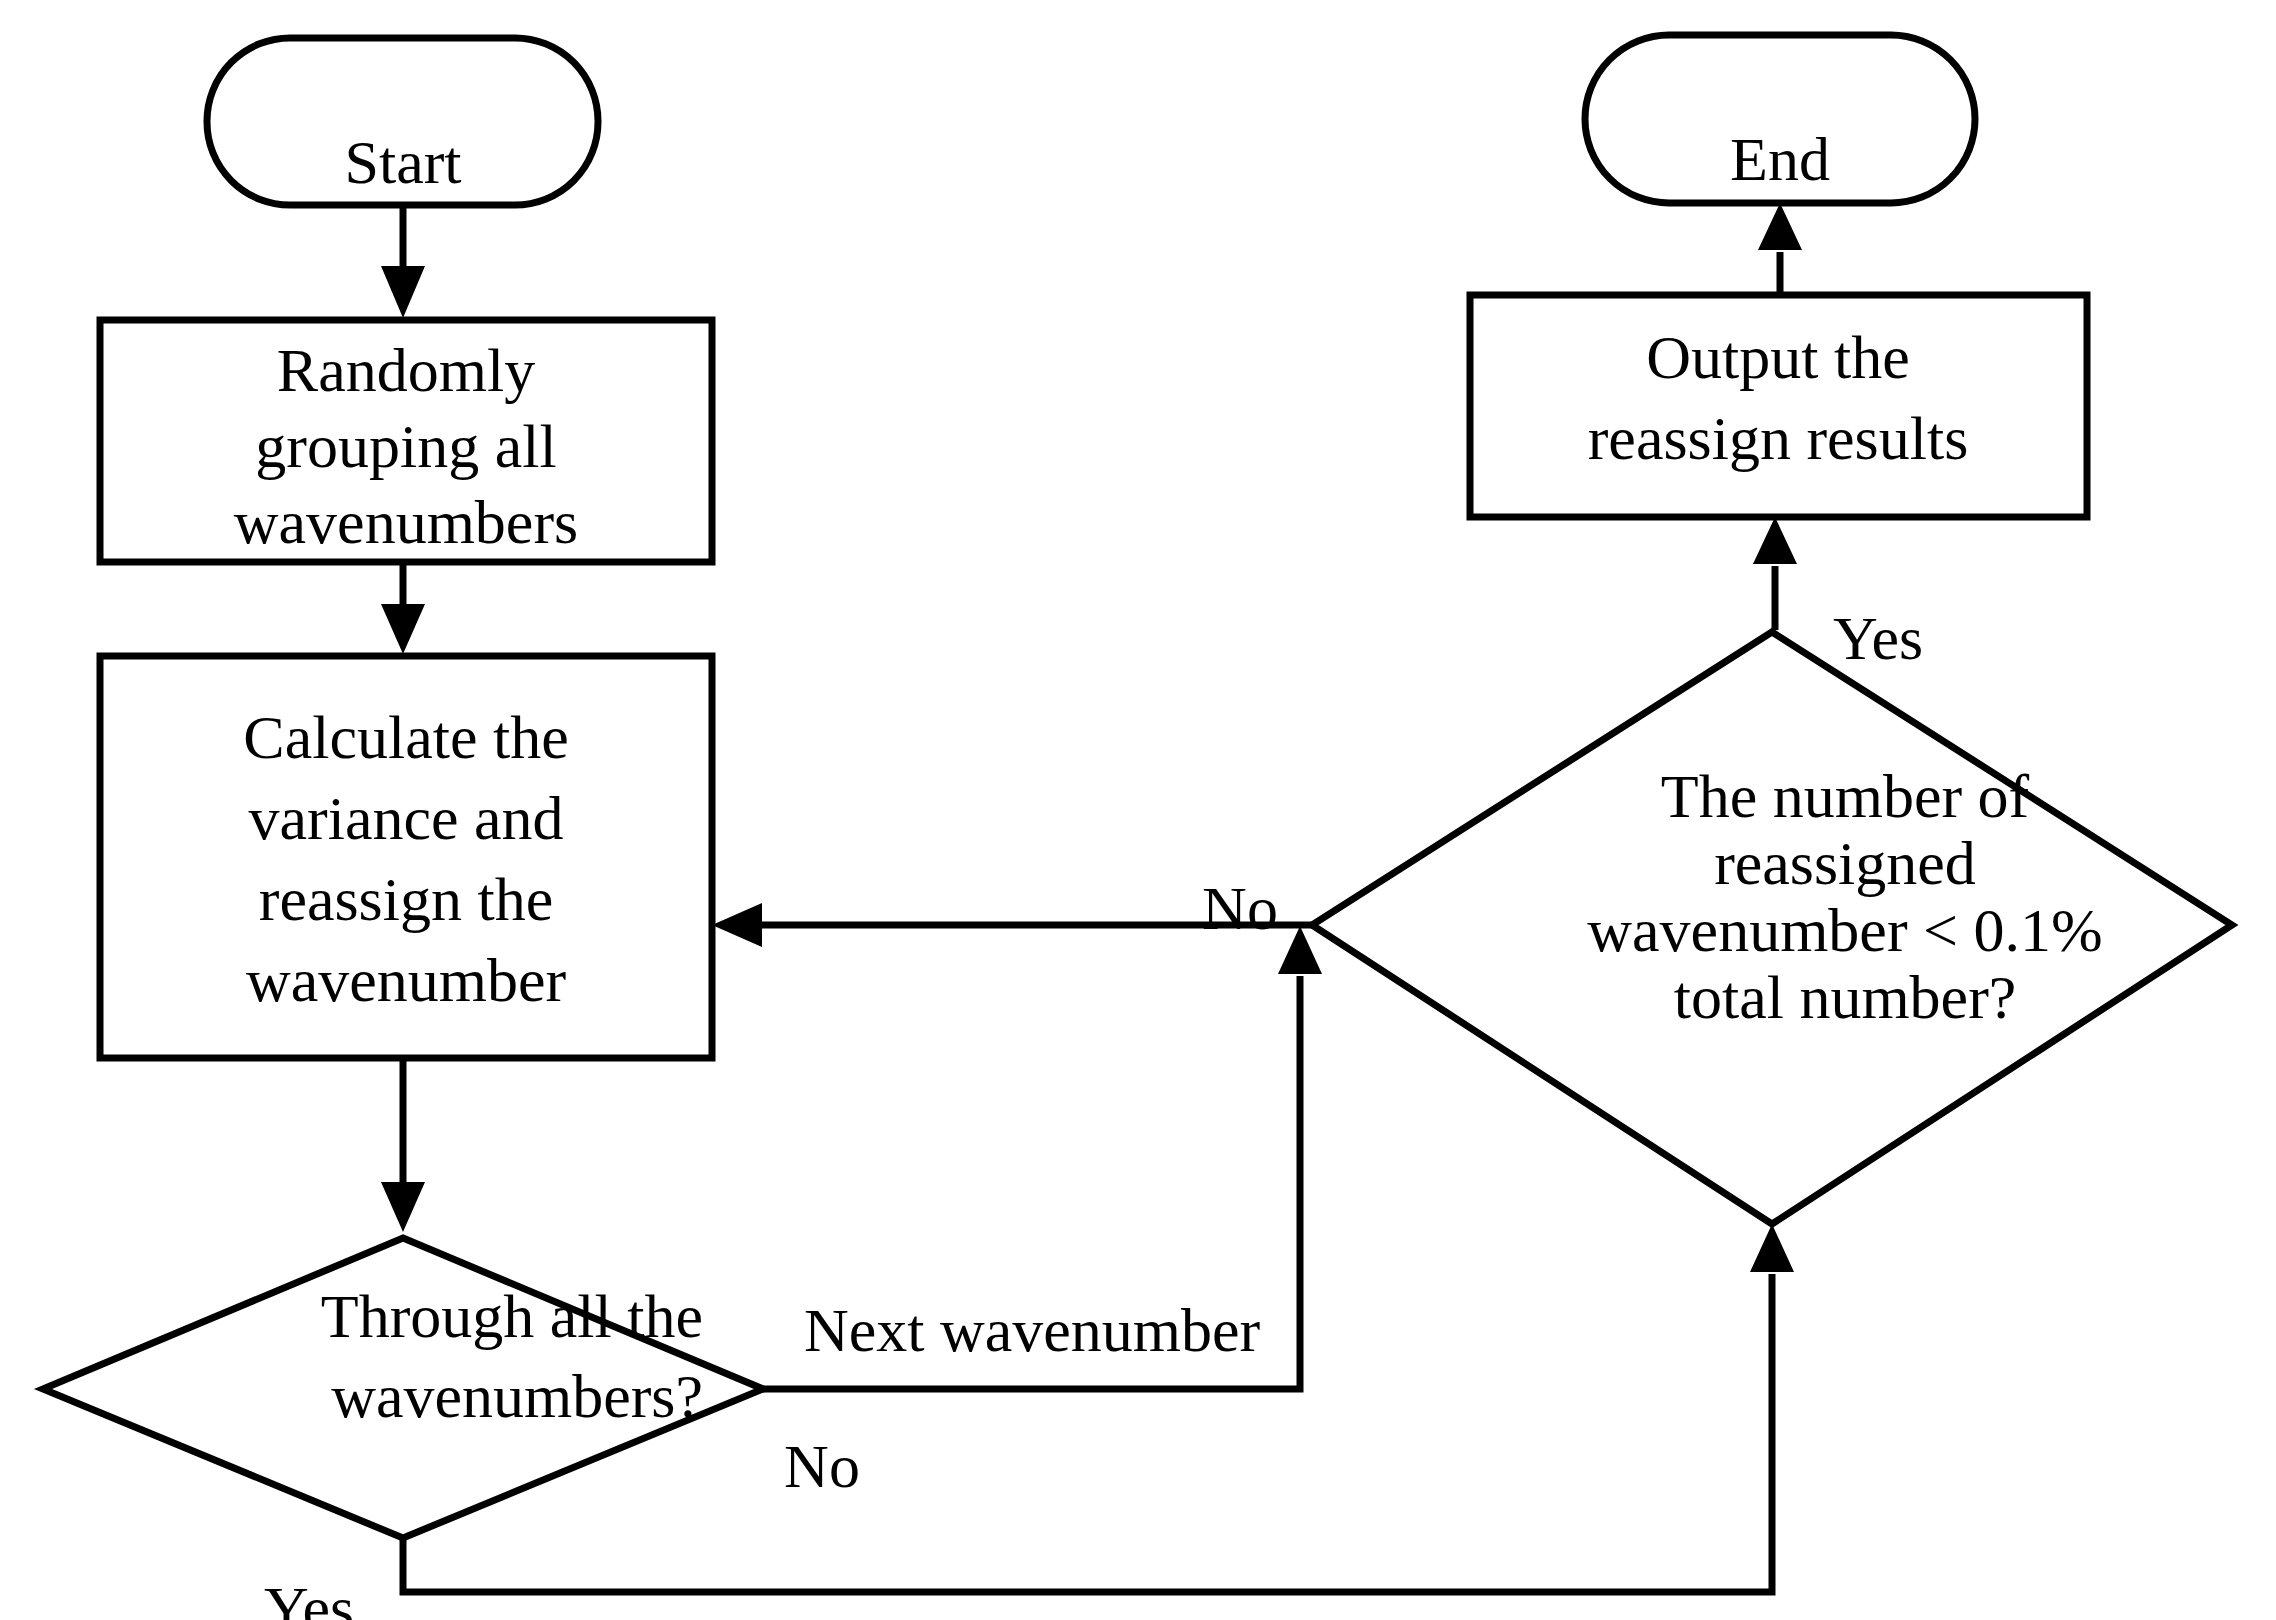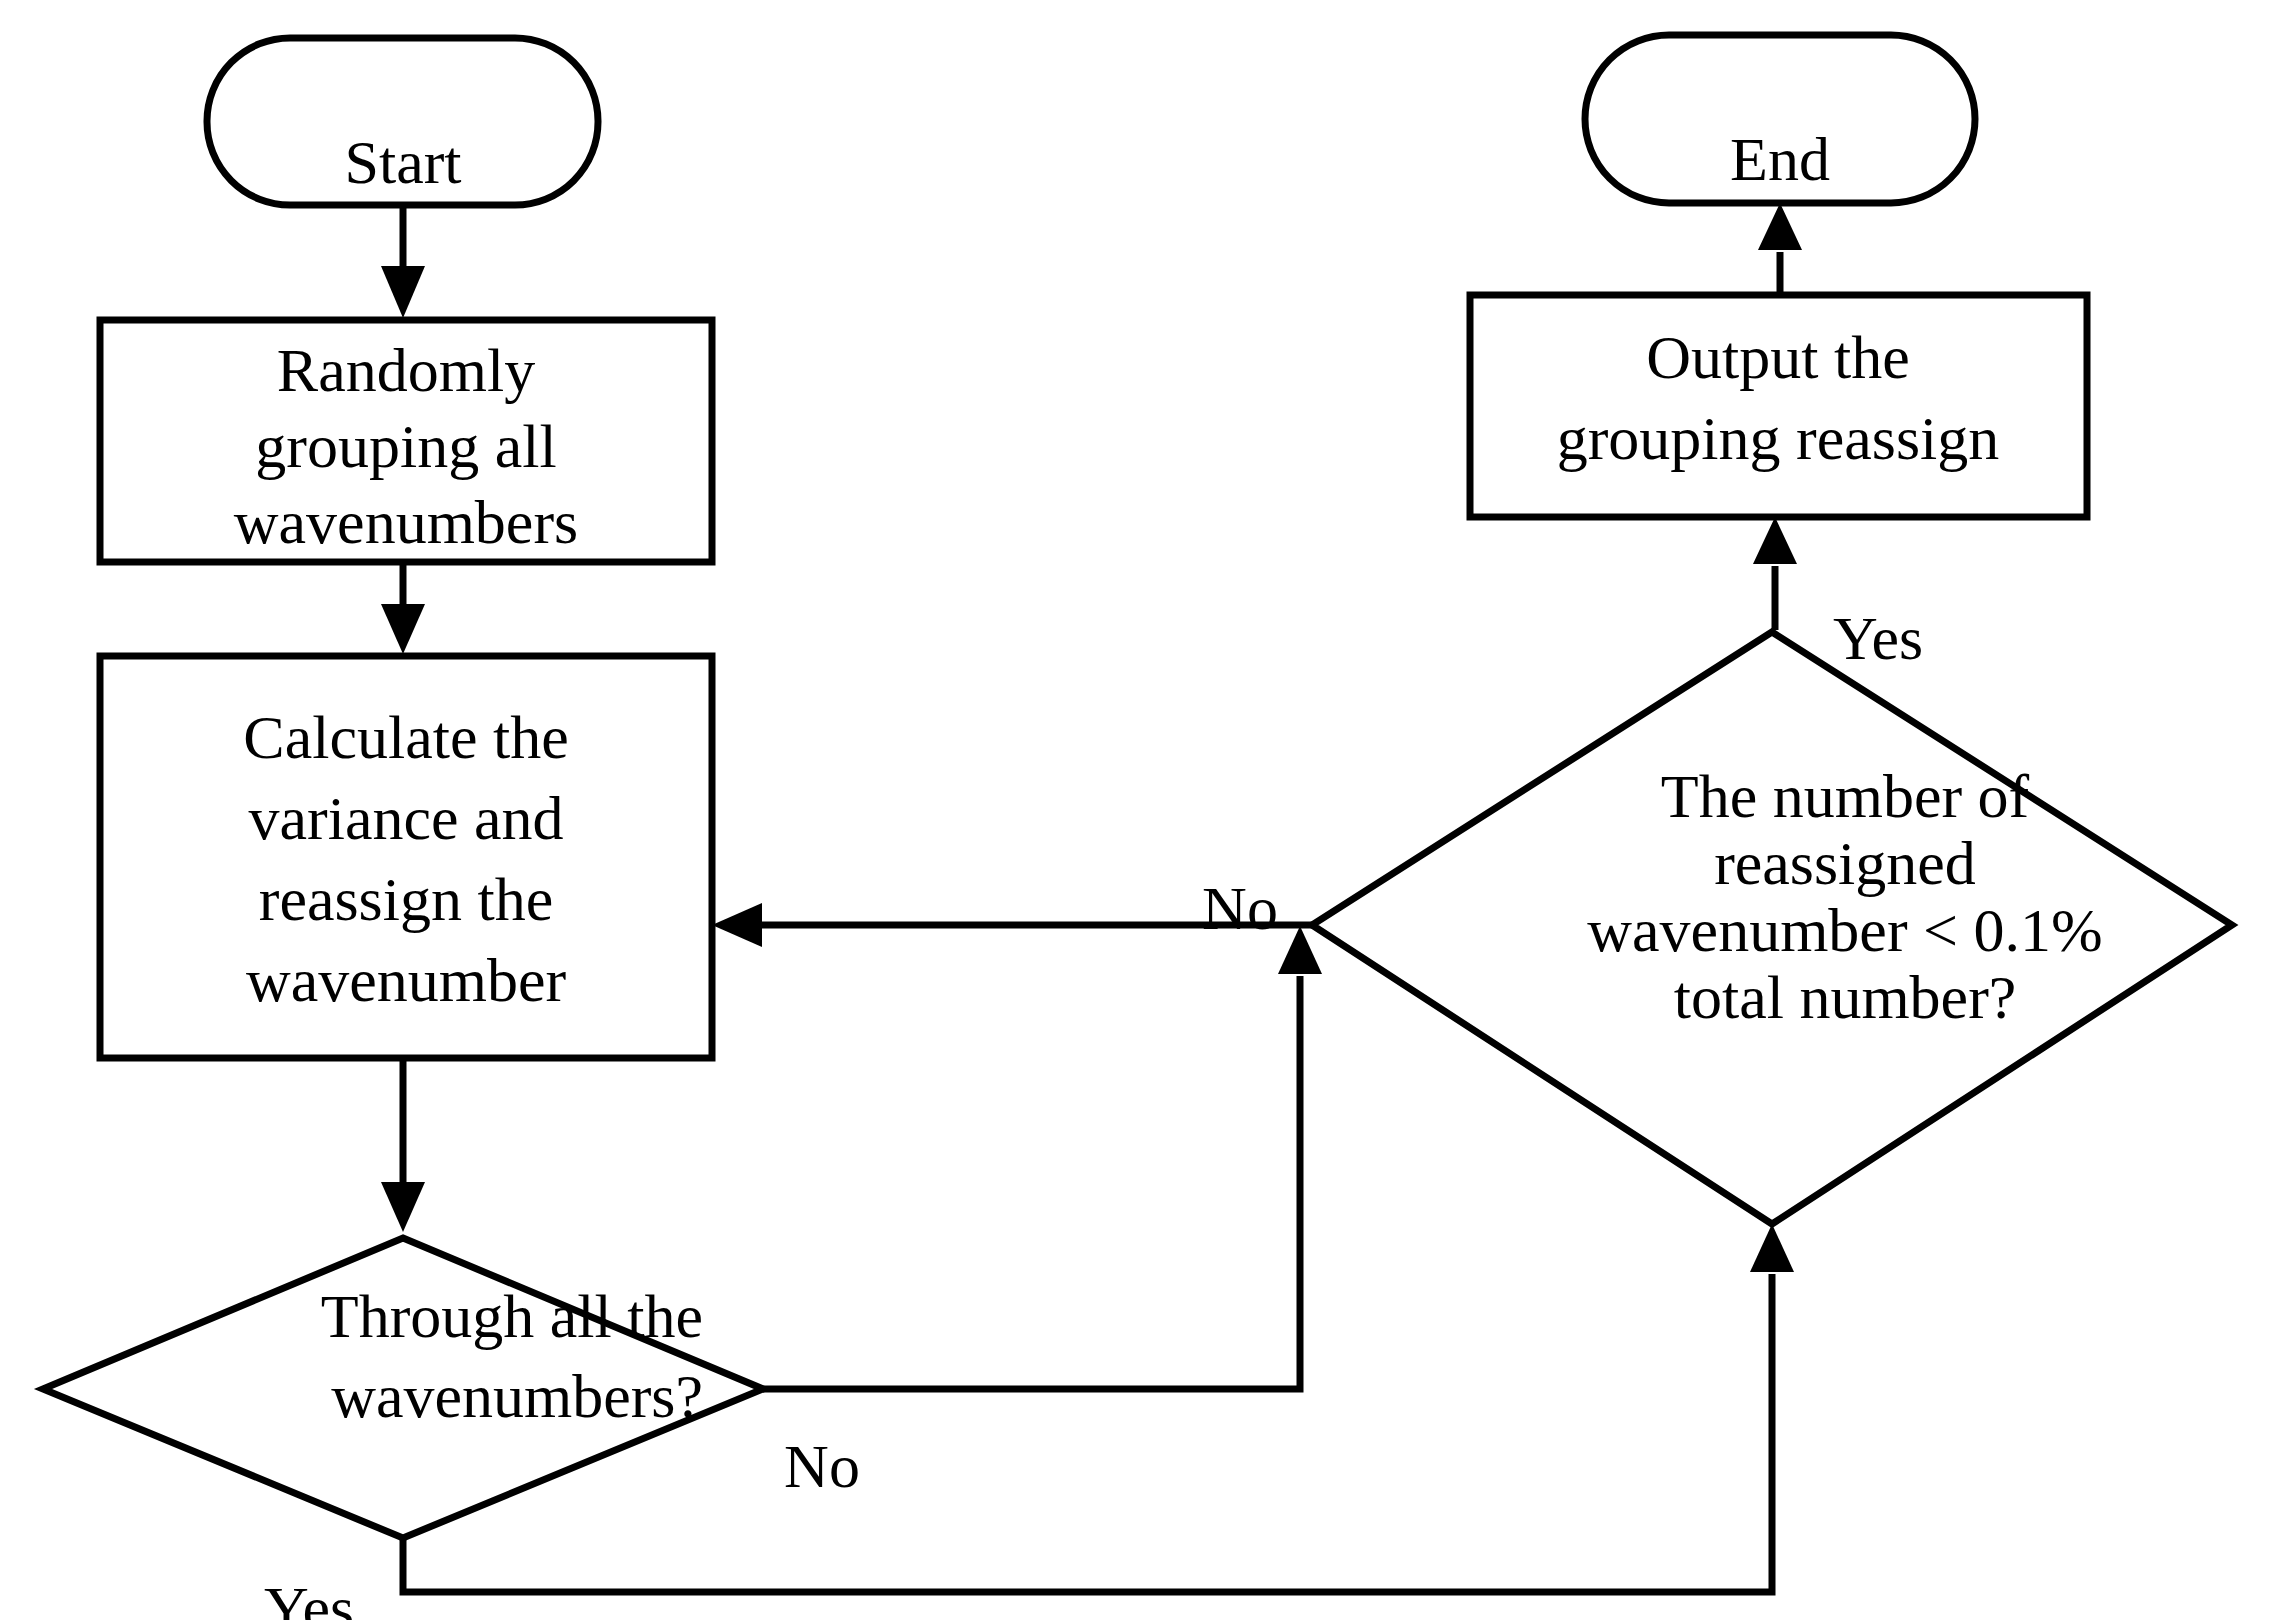--- a/index.html
+++ b/index.html
@@ -76,21 +76,22 @@
 variance and
 reassign the
 wavenumber</div>
   <div class="lbl" style="left:103px; top:1276px; width:600px;text-align:right;">Through all the
 wavenumbers?</div>
   <div class="lbl" style="left:1545px; top:763px; width:600px; line-height:67px;">The number of
 reassigned
 wavenumber &lt; 0.1%
 total number?</div>
   <div class="lbl" style="left:1478px; top:317px; width:600px; line-height:81px;">Output the
-grouping reassign</div>
+reassign results</div>
   <div class="lbl single" style="left:1530px; top:87px; width:500px;text-align:center;">End</div>
 
+  <div class="lbl single" style="left:732px;  top:1258px; width:600px;">Next wavenumber</div>
   <div class="lbl single" style="left:722px;  top:1394px; width:200px;">No</div>
   <div class="lbl single" style="left:209px;  top:1536px; width:200px;">Yes</div>
   <div class="lbl single" style="left:1140px; top:836px;  width:200px;">No</div>
   <div class="lbl single" style="left:1778px; top:566px;  width:200px;">Yes</div>
 
 </div>
 
 </body></html>

